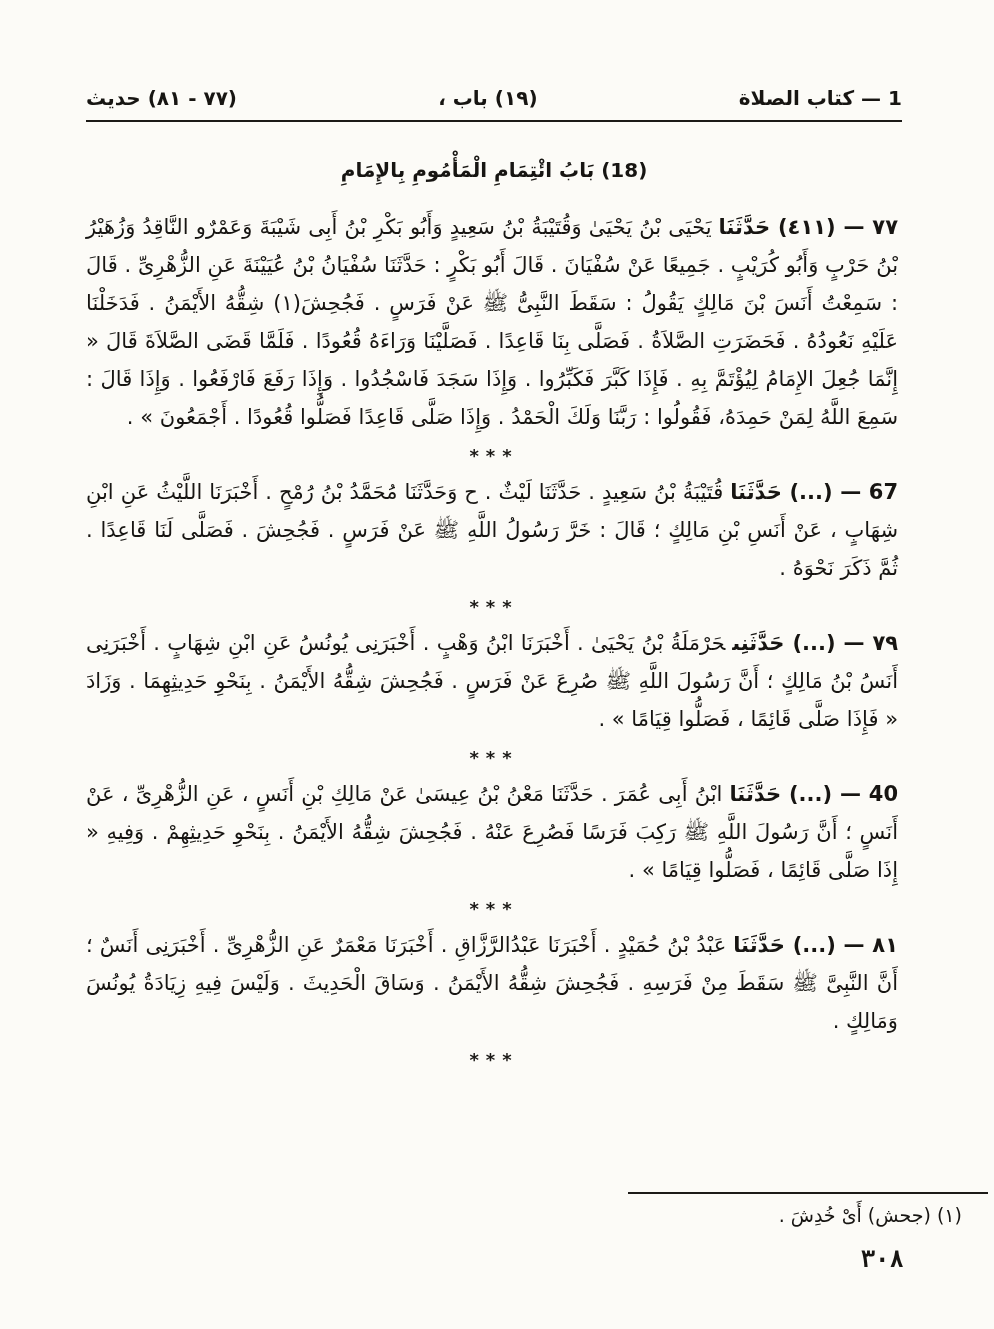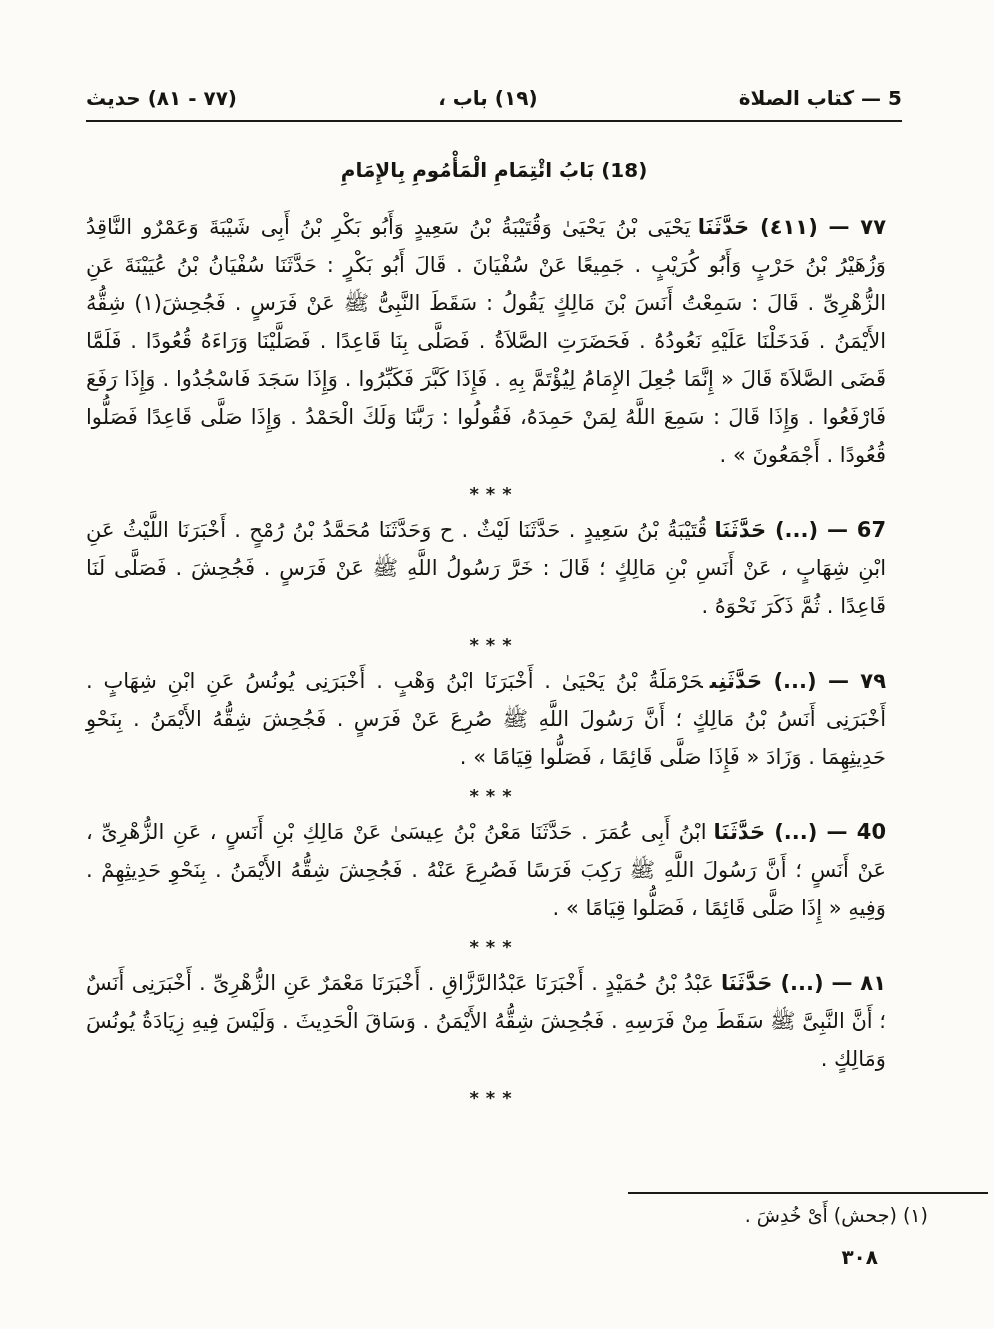--- a/index.html
+++ b/index.html
@@ -37,21 +37,21 @@
     text-align: center;
     font-weight: bold;
     font-size: 20px;
     margin: 36px 0 26px 0;
   }
   .hadith {
     font-size: 21px;
     line-height: 38px;
     text-align: justify;
     text-align-last: right;
-    margin: 0 16px 2px 0;
+    margin: 0 4px 2px 0;
   }
   .hadith .lead {
     font-weight: bold;
     margin-left: 7px;
   }
   .sep {
     text-align: center;
     text-align-last: center;
     font-weight: bold;
     font-size: 18px;
@@ -66,39 +66,40 @@
     right: 0;
   }
   .footnote-rule {
     border: none;
     border-top: 2px solid #1c1a17;
     width: 360px;
     margin: 0 6px 0 auto; 
   }
   .footnote-text {
     text-align: right;
-    padding: 10px 66px 0 0;
+    padding: 10px 32px 0 0;
     font-size: 19px;
   }
   .page-number {
     position: absolute;
     top: 1245px;
-    right: 116px;
-    font-size: 20px;
+    right: 90px;
+    font-size: 24px;
     font-weight: bold;
+    font-family: Liberation Mono, monospace;
   }
 </style>
 </head>
 <body>
 
 <div class="page">
   <div class="content">
 
     <div class="header-row">
-      <span>5 — كتاب الصلاة</span>
+      <span>1 — كتاب الصلاة</span>
       <span>(١٩) باب ،</span>
       <span>(٧٧ - ٨١) حديث</span>
     </div>
     <hr class="header-rule">
 
     <div class="chapter-title">(18) بَابُ ائْتِمَامِ الْمَأْمُومِ بِالإِمَامِ</div>
 
     <p class="hadith">
       <span class="lead">٧٧ — (٤١١) حَدَّثَنَا</span><span>يَحْيَى بْنُ يَحْيَىٰ وَقُتَيْبَةُ بْنُ سَعِيدٍ وَأَبُو بَكْرِ بْنُ أَبِى شَيْبَةَ وَعَمْرٌو النَّاقِدُ وَزُهَيْرُ بْنُ حَرْبٍ وَأَبُو كُرَيْبٍ . جَمِيعًا عَنْ سُفْيَانَ . قَالَ أَبُو بَكْرٍ : حَدَّثَنَا سُفْيَانُ بْنُ عُيَيْنَةَ عَنِ الزُّهْرِىِّ . قَالَ : سَمِعْتُ أَنَسَ بْنَ مَالِكٍ يَقُولُ : سَقَطَ النَّبِىُّ ﷺ عَنْ فَرَسٍ . فَجُحِشَ(١) شِقُّهُ الأَيْمَنُ . فَدَخَلْنَا عَلَيْهِ نَعُودُهُ . فَحَضَرَتِ الصَّلاَةُ . فَصَلَّى بِنَا قَاعِدًا . فَصَلَّيْنَا وَرَاءَهُ قُعُودًا . فَلَمَّا قَضَى الصَّلاَةَ قَالَ « إِنَّمَا جُعِلَ الإِمَامُ لِيُؤْتَمَّ بِهِ . فَإِذَا كَبَّرَ فَكَبِّرُوا . وَإِذَا سَجَدَ فَاسْجُدُوا . وَإِذَا رَفَعَ فَارْفَعُوا . وَإِذَا قَالَ : سَمِعَ اللَّهُ لِمَنْ حَمِدَهُ، فَقُولُوا : رَبَّنَا وَلَكَ الْحَمْدُ . وَإِذَا صَلَّى قَاعِدًا فَصَلُّوا قُعُودًا . أَجْمَعُونَ » .</span>
     </p>

